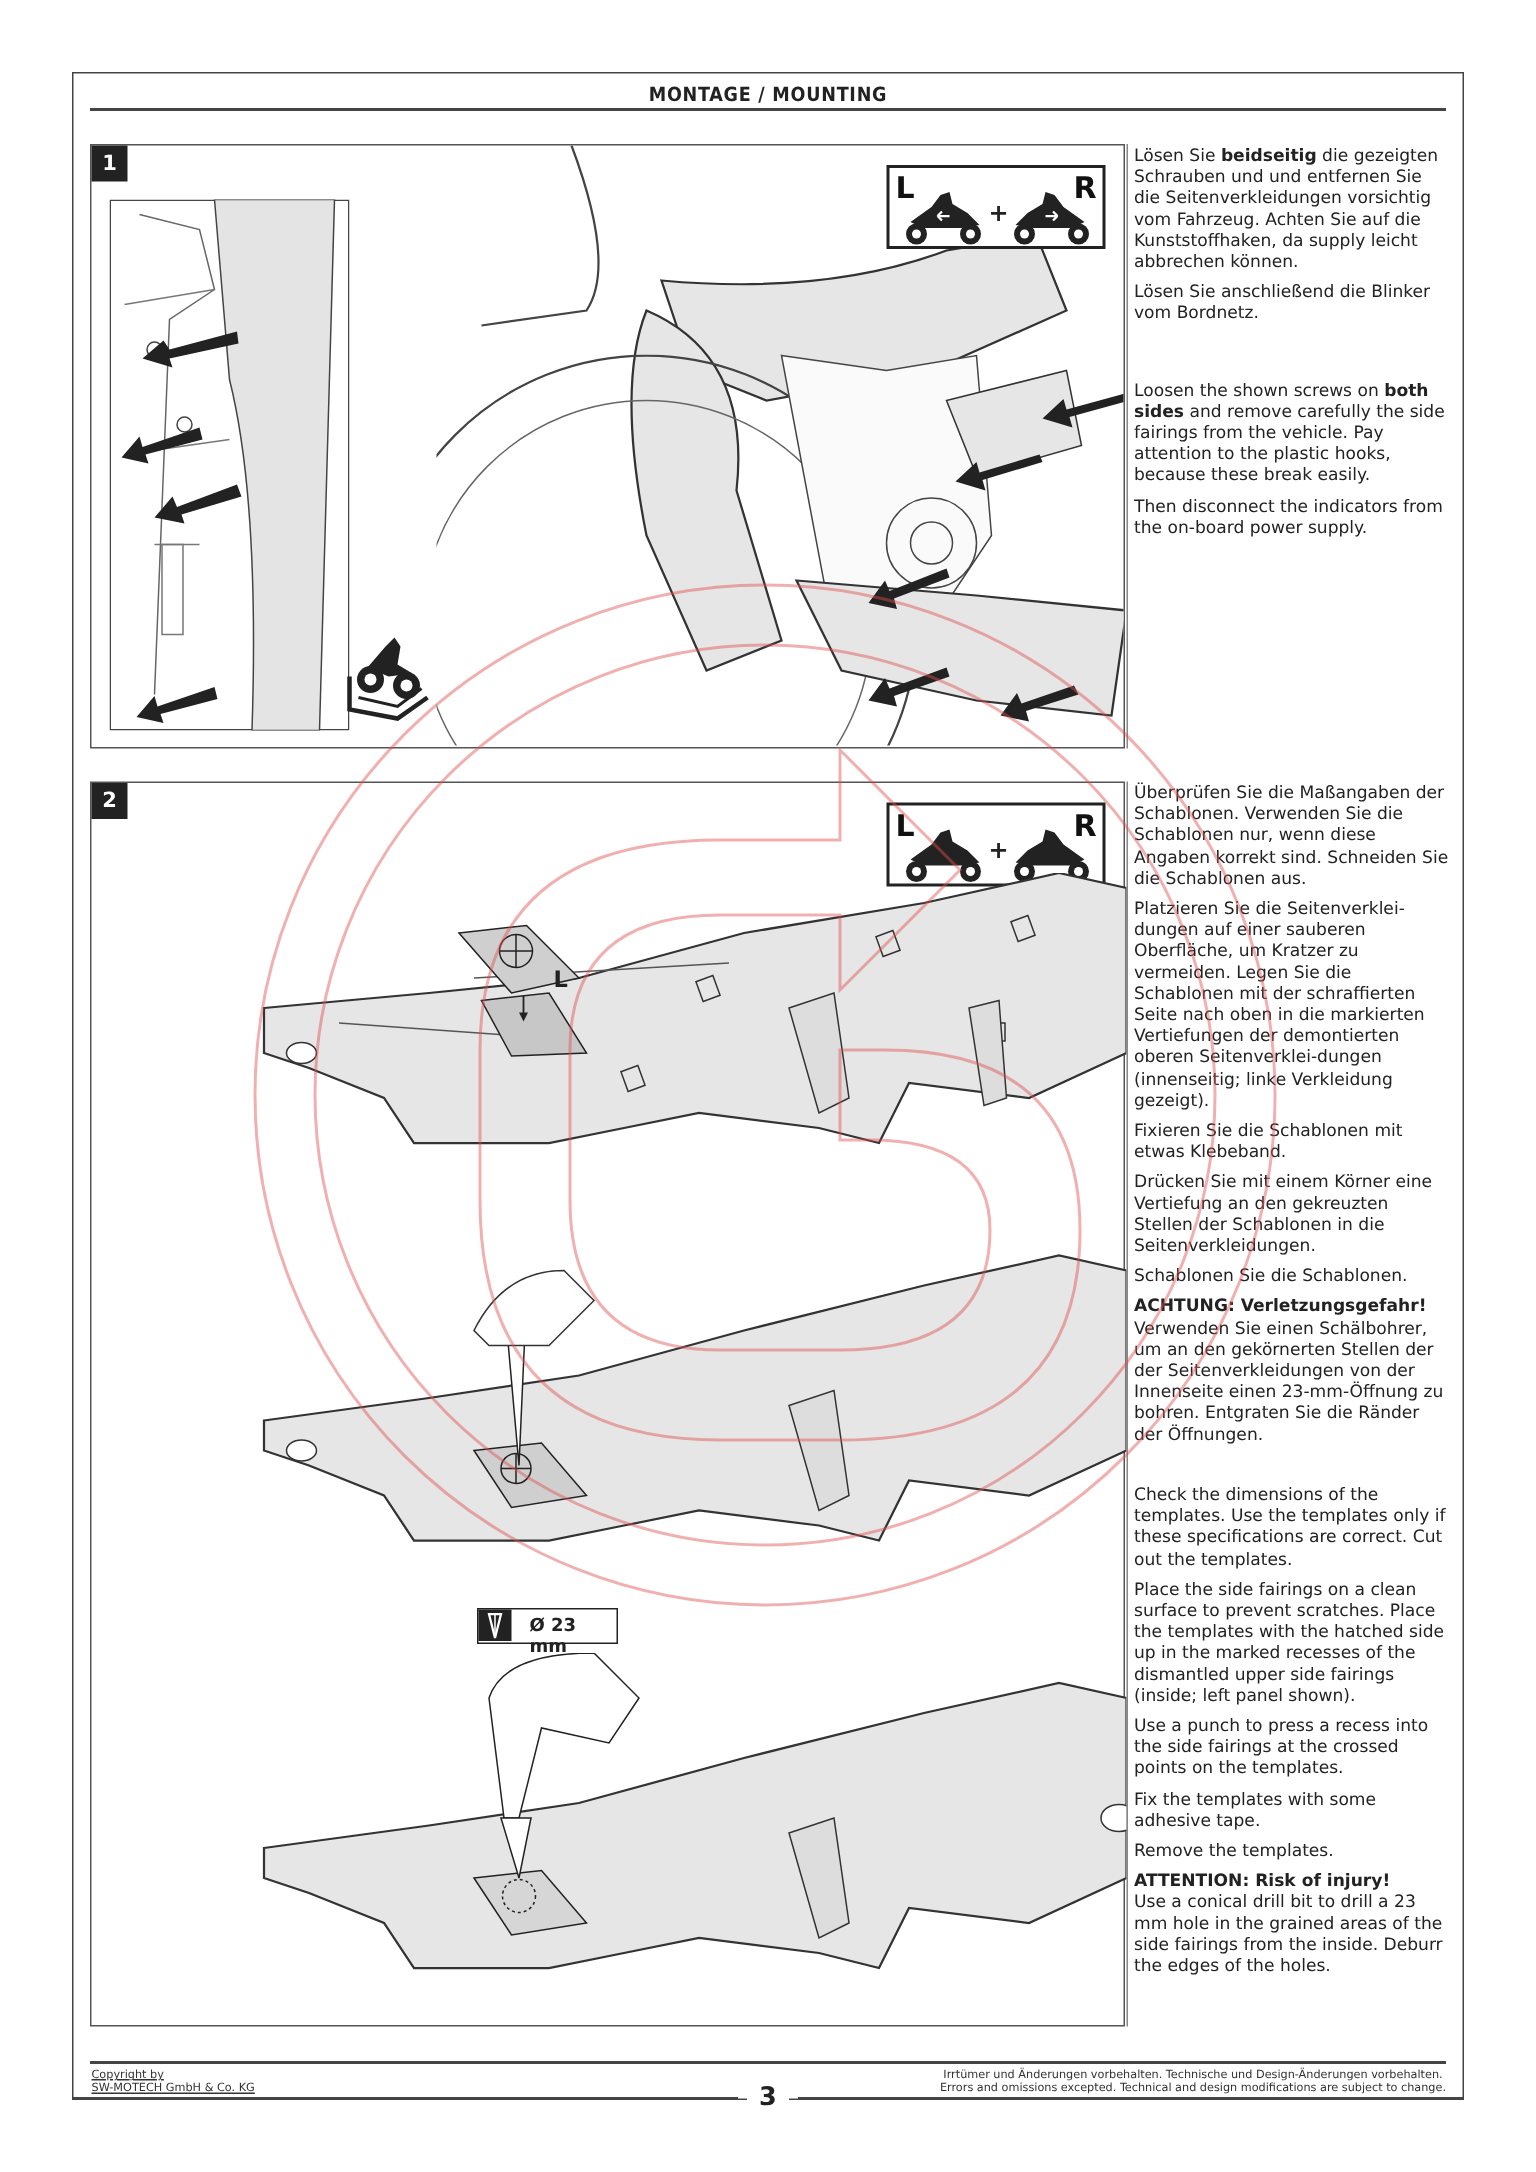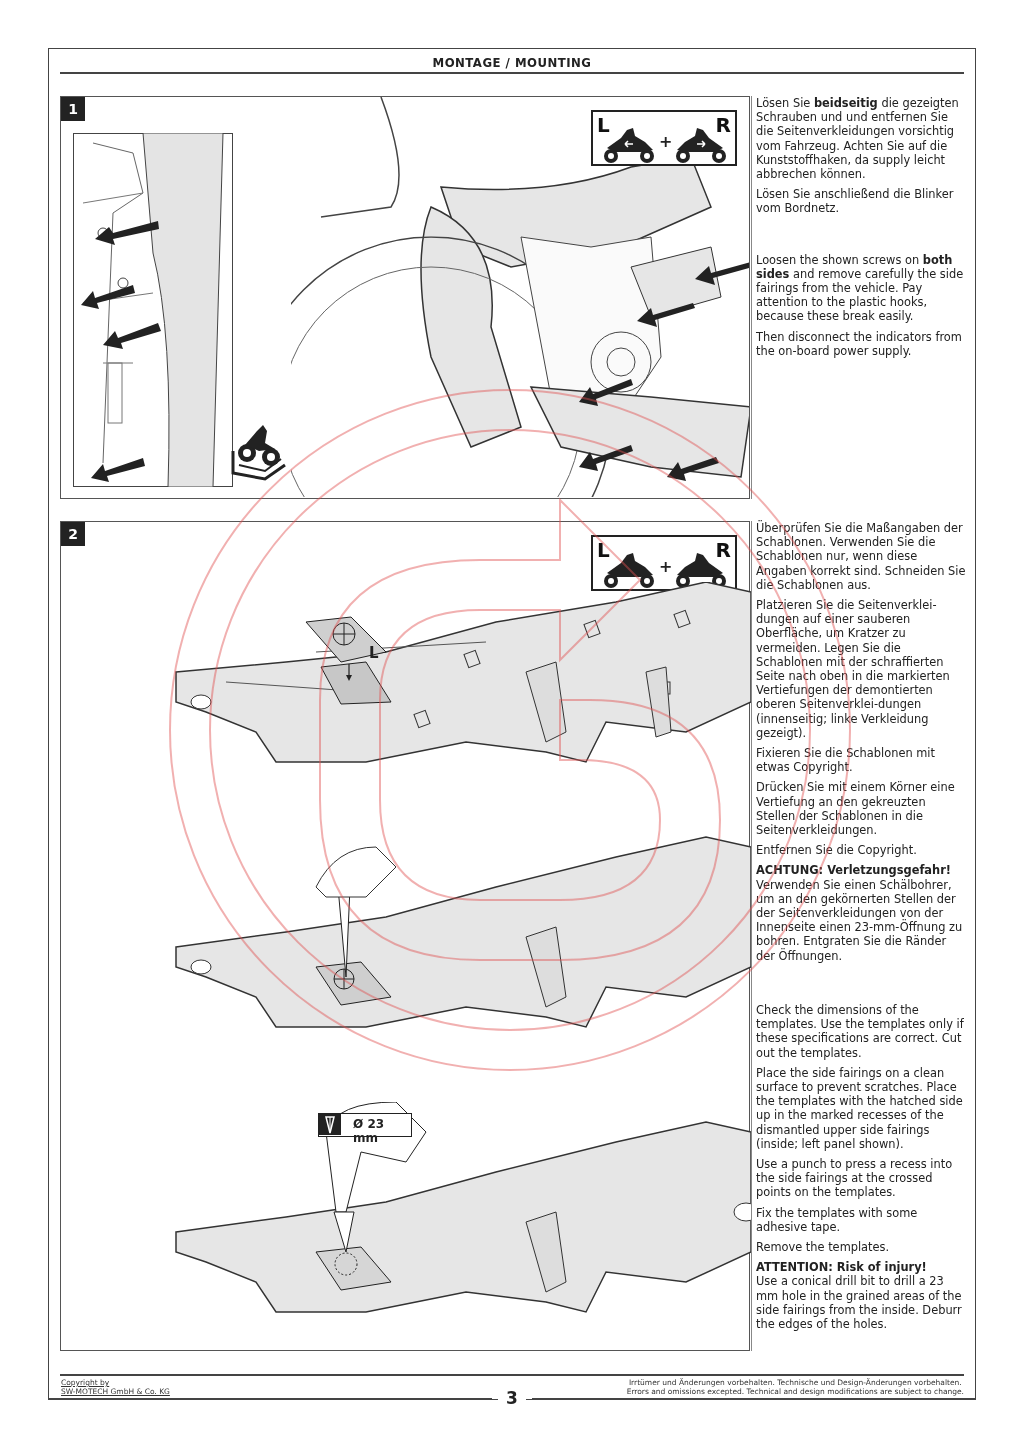--- a/index.html
+++ b/index.html
@@ -180,40 +180,40 @@
   <svg style="position:absolute;left:105px;top:580px" width="585" height="220">
     <path d="M10,130 L120,115 L220,100 L330,70 L450,40 L540,20 L585,30 L585,150 L520,180 L440,170 L420,210 L380,200 L300,190 L250,200 L200,210 L110,210 L90,180 L40,160 L10,150 Z" fill="#e6e6e6" stroke="#333" stroke-width="1.5"></path>
     <path d="M360,120 L390,110 L400,180 L380,190 Z" fill="#ddd" stroke="#333"></path>
     <ellipse cx="580" cy="110" rx="12" ry="9" fill="#fff" stroke="#333"></ellipse>
     <path d="M150,150 L195,145 L225,180 L175,188 Z" fill="#d6d6d6" stroke="#222"></path>
     <circle cx="180" cy="162" r="11" fill="none" stroke="#222" stroke-dasharray="2 2"></circle>
     <path d="M160,30 Q170,0 230,0 L260,30 L240,60 L195,50 L180,110 L170,110 Z" fill="#fff" stroke="#222"></path>
     <path d="M168,110 L180,150 L188,110 Z" fill="#fff" stroke="#222"></path>
   </svg>
 
-  <div class="dia-badge" style="left:257px;top:591px">
+  <div class="dia-badge" style="left:257px;top:550px">
     <div class="ic">
       <svg width="22" height="21" viewBox="0 0 22 21">
           <path d="M7,3 L15,3 L11,19 Z" fill="none" stroke="#fff" stroke-width="1.5"></path>
           <path d="M11,3 L11,17" stroke="#fff"></path>
         </svg>
     </div>
     <span class="tx">Ø 23 mm</span>
   </div>
 </div>
 
 <div class="side-rule" style="top:521px;height:830px"></div>
 <div class="text-col" style="top:521px">
   <p>Überprüfen Sie die Maßangaben der Schablonen. Verwenden Sie die Schablonen nur, wenn diese Angaben korrekt sind. Schneiden Sie die Schablonen aus.</p>
   <p>Platzieren Sie die Seitenverklei-dungen auf einer sauberen Oberfläche, um Kratzer zu vermeiden. Legen Sie die Schablonen mit der schraffierten Seite nach oben in die markierten Vertiefungen der demontierten oberen Seitenverklei-dungen (innenseitig; linke Verkleidung gezeigt).</p>
-  <p>Fixieren Sie die Schablonen mit etwas Copyright.</p>
+  <p>Fixieren Sie die Schablonen mit etwas Klebeband.</p>
   <p>Drücken Sie mit einem Körner eine Vertiefung an den gekreuzten Stellen der Schablonen in die Seitenverkleidungen.</p>
-  <p>Entfernen Sie die Copyright.</p>
+  <p>Schablonen Sie die Schablonen.</p>
   <p><b>ACHTUNG: Verletzungsgefahr!</b><br><span>Verwenden Sie einen Schälbohrer, um an den gekörnerten Stellen der der Seitenverkleidungen von der Innenseite einen 23-mm-Öffnung zu bohren. Entgraten Sie die Ränder der Öffnungen.</span></p>
-  <p style="margin-top:40px">Check the dimensions of the templates. Use the templates only if these specifications are correct. Cut out the templates.</p>
+  <p style="margin-top:26px">Check the dimensions of the templates. Use the templates only if these specifications are correct. Cut out the templates.</p>
   <p>Place the side fairings on a clean surface to prevent scratches. Place the templates with the hatched side up in the marked recesses of the dismantled upper side fairings (inside; left panel shown).</p>
   <p>Use a punch to press a recess into the side fairings at the crossed points on the templates.</p>
   <p>Fix the templates with some adhesive tape.</p>
   <p>Remove the templates.</p>
   <p><b>ATTENTION: Risk of injury!</b><br><span>Use a conical drill bit to drill a 23 mm hole in the grained areas of the side fairings from the inside. Deburr the edges of the holes.</span></p>
 </div>
 
 <div class="footer-rule" style="top:1374px"></div>
 <div class="footer-left">
   <div>Copyright by</div>

